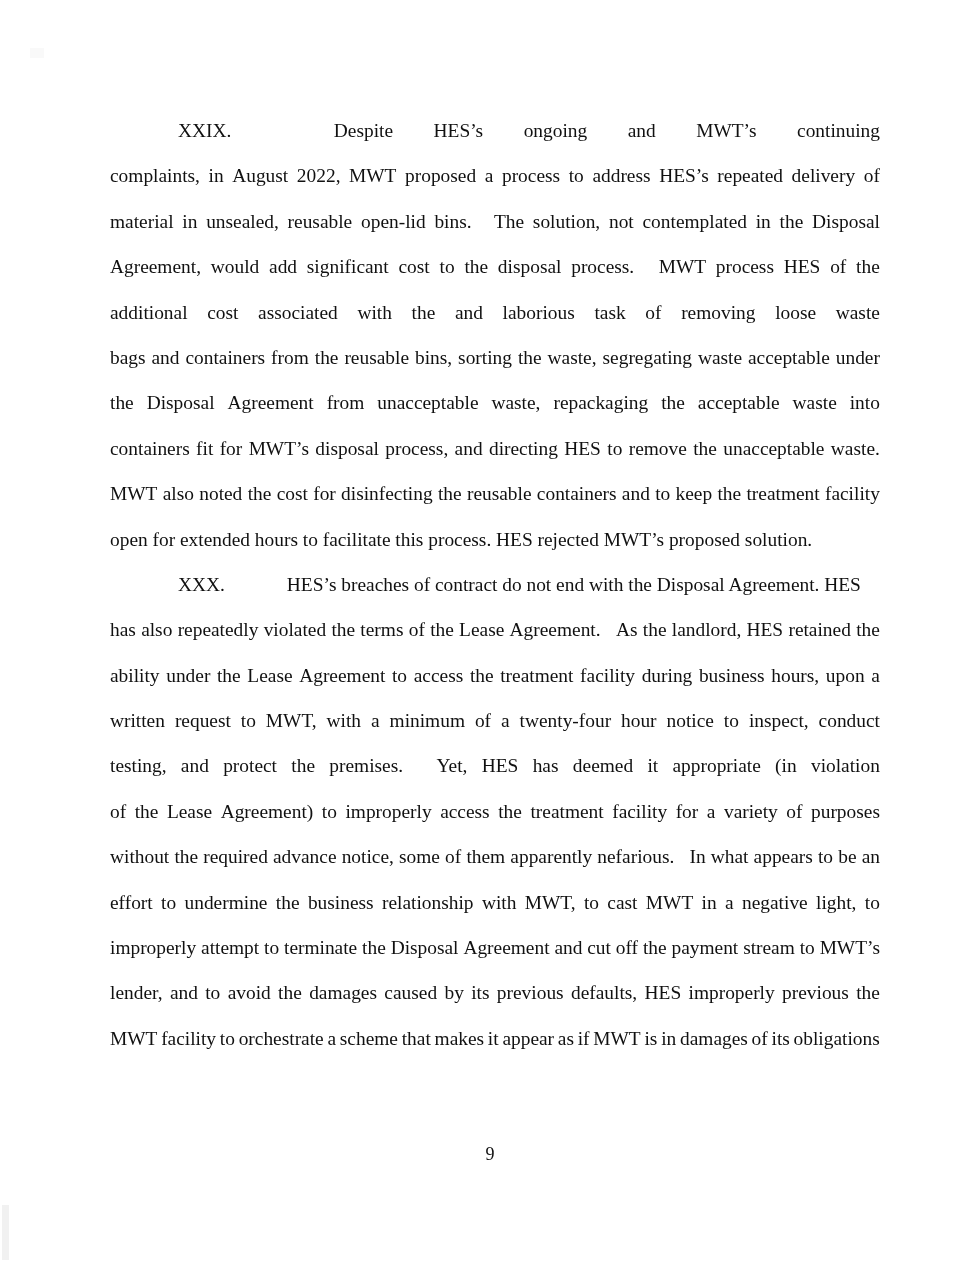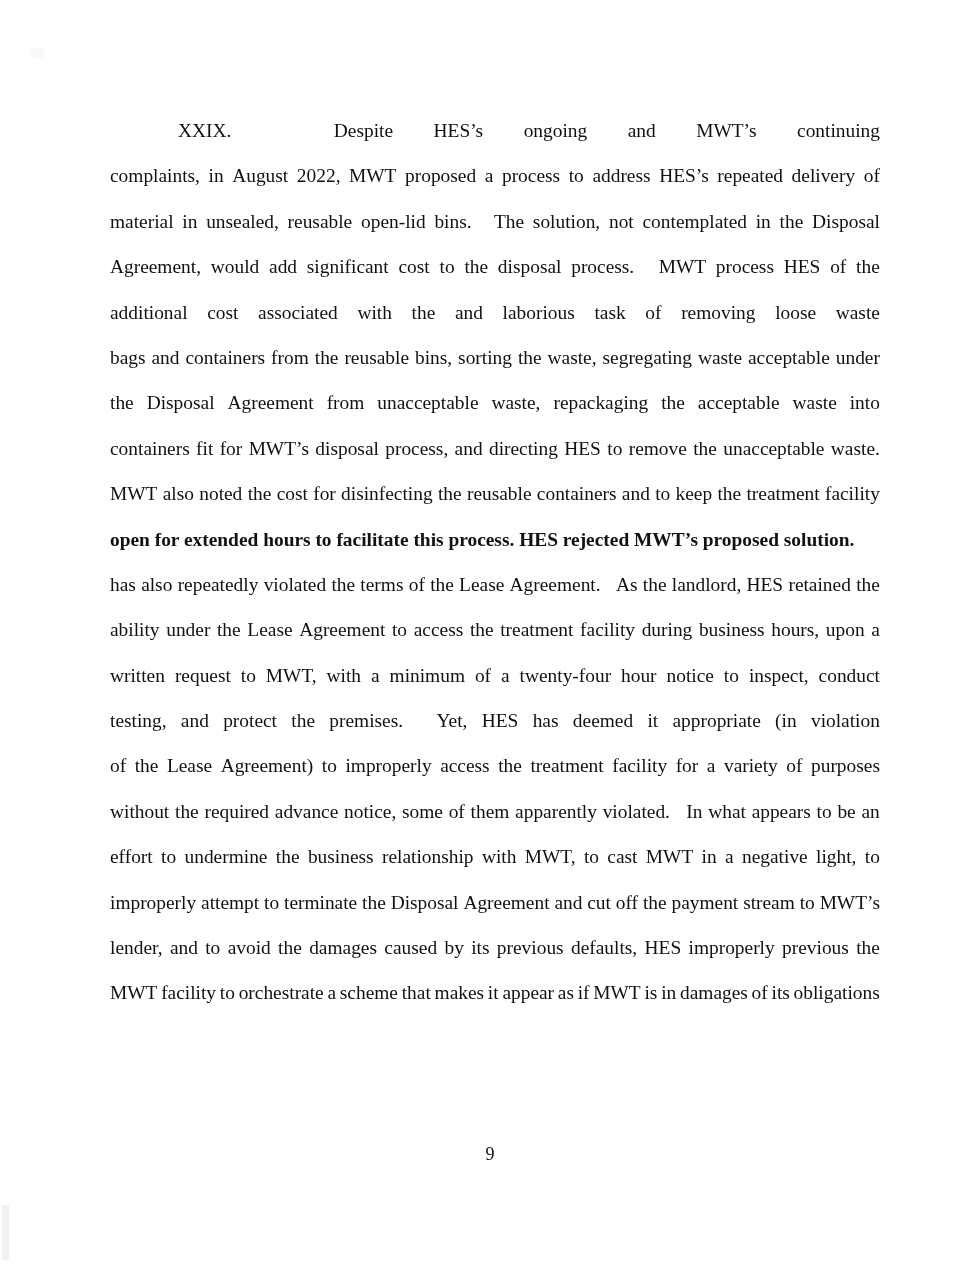--- a/index.html
+++ b/index.html
@@ -65,21 +65,20 @@
     flex-direction: row;
     justify-content: space-between;
     white-space: normal;
   }
   .line.justify > .w {
     white-space: pre;
   }
   .line.last {
     display: block;
     white-space: nowrap;
-    font-weight: bold;
   }
   .enum {
     display: inline-block;
   }
   
   .marker-indent {
     display: inline-block;
     width: 68px;
   }
   .marker-gap {
@@ -237,20 +236,21 @@
           <span class="w">and</span>
           <span class="w">to</span>
           <span class="w">keep</span>
           <span class="w">the</span>
           <span class="w">treatment</span>
           <span class="w">facility</span>
         </div>
         <div class="line last"><span>open for extended hours to facilitate this process.  HES rejected MWT’s proposed solution.</span></div>
       </div>
       <div class="para">
+        <div class="line last"><span class="enum"><span class="marker-indent"></span><span>XXX.</span><span class="marker-gap"></span></span><span>HES’s breaches of contract do not end with the Disposal Agreement.  HES</span></div>
         <div class="line justify">
           <span class="w">has</span>
           <span class="w">also</span>
           <span class="w">repeatedly</span>
           <span class="w">violated</span>
           <span class="w">the</span>
           <span class="w">terms</span>
           <span class="w">of</span>
           <span class="w">the</span>
           <span class="w">Lease</span>
@@ -333,21 +333,21 @@
         <div class="line justify">
           <span class="w">without</span>
           <span class="w">the</span>
           <span class="w">required</span>
           <span class="w">advance</span>
           <span class="w">notice,</span>
           <span class="w">some</span>
           <span class="w">of</span>
           <span class="w">them</span>
           <span class="w">apparently</span>
-          <span class="w">violated.</span>
+          <span class="w">nefarious.</span>
           <span class="w">&nbsp;</span>
           <span class="w">In</span>
           <span class="w">what</span>
           <span class="w">appears</span>
           <span class="w">to</span>
           <span class="w">be</span>
           <span class="w">an</span>
         </div>
         <div class="line justify">
           <span class="w">effort</span>

